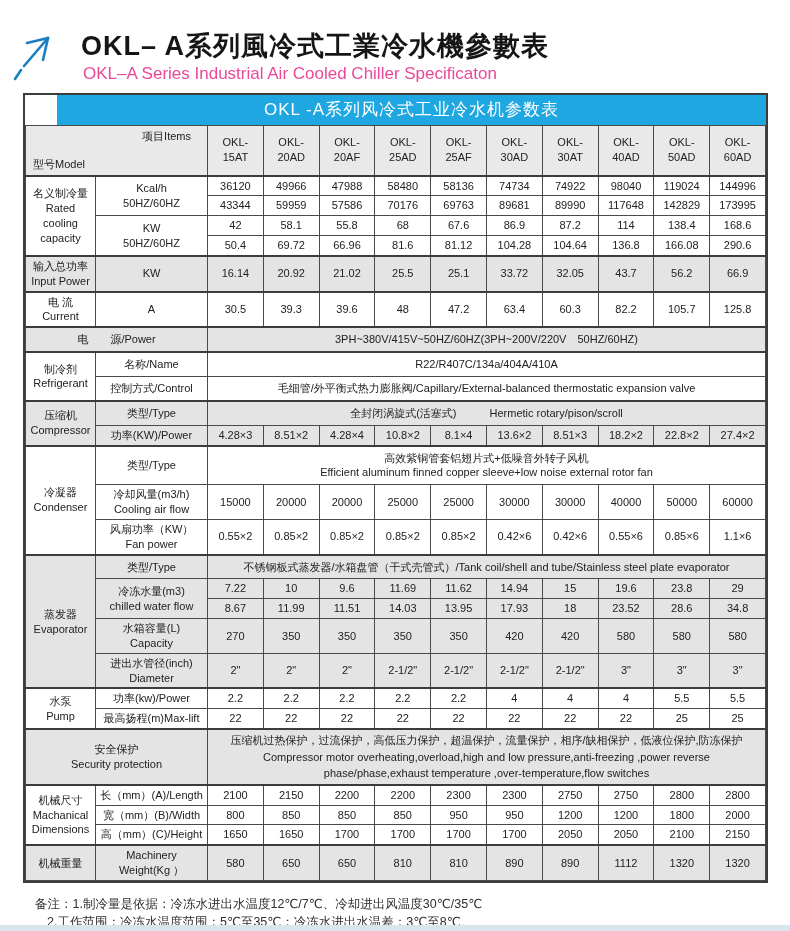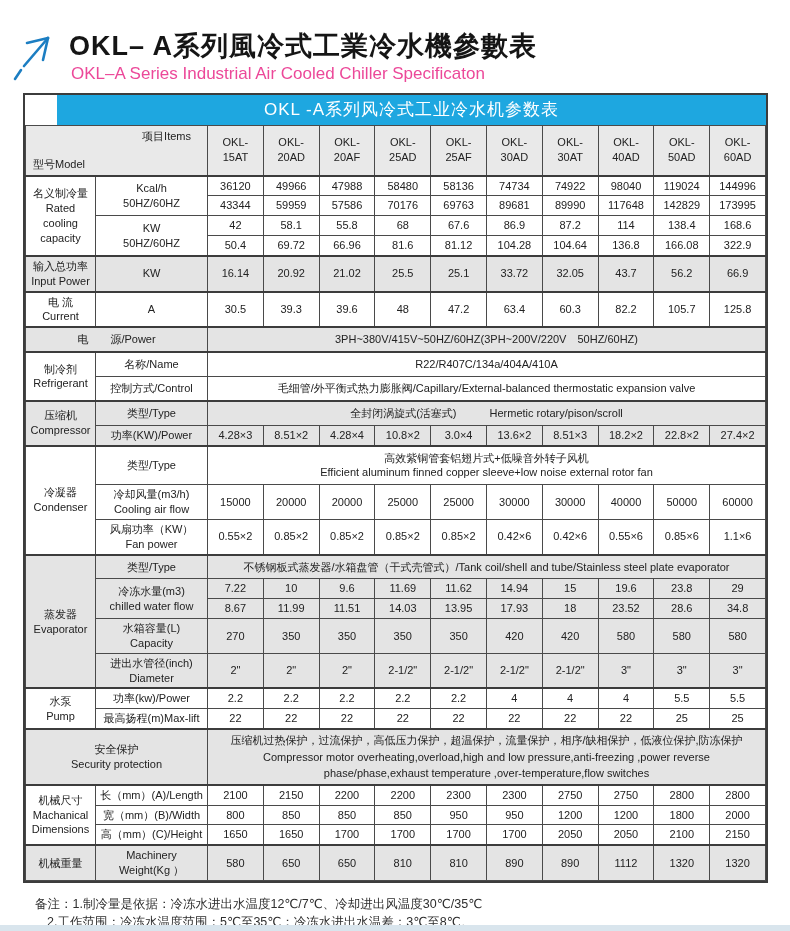--- a/index.html
+++ b/index.html
@@ -2,21 +2,21 @@
 <html><head>
 <meta charset="utf-8">
 <style>
   html,body { margin:0; padding:0; }
   body {
     width:790px; height:931px; position:relative; overflow:hidden;
     background:#ffffff; color:#222;
     font-family:"Liberation Sans","DejaVu Sans",sans-serif;
   }
   
-  .doc-header { display:flex; align-items:flex-start; padding:30px 0 0 13px; }
+  .doc-header { display:flex; align-items:flex-start; padding:30px 0 0 13px;gap:12px; }
   .logo { flex:0 0 auto; width:48px; height:54px; }
   .logo svg { width:48px; height:54px; display:block; }
   .titles { margin-left:8px; margin-top:2px; }
   .title-zh { font-size:27px; font-weight:600; letter-spacing:1px; margin:0; color:#151515; line-height:1.1; }
   .title-en { font-size:17px; font-weight:400; margin:3px 0 0 2px; color:#ec4899; line-height:1.1; }
   
   .table-wrap { margin:9px 22px 0 23px; border:2px solid #3c3c3c; }
   .caption { background:#1ea7e0; color:#ffffff; text-align:center; font-size:17px; padding:3px 0 4px; letter-spacing:1px;margin-left:32px; }
   table.spec { border-collapse:collapse; width:100%; table-layout:fixed; font-size:11px; }
   .spec td, .spec th {
@@ -159,21 +159,21 @@
         <tr>
           <td class="val">50.4</td>
           <td class="val">69.72</td>
           <td class="val">66.96</td>
           <td class="val">81.6</td>
           <td class="val">81.12</td>
           <td class="val">104.28</td>
           <td class="val">104.64</td>
           <td class="val">136.8</td>
           <td class="val">166.08</td>
-          <td class="val">322.9</td>
+          <td class="val">290.6</td>
         </tr>
         <tr class="shade sec">
           <td class="group">输入总功率
 Input Power</td>
           <td class="item">KW</td>
           <td class="val">16.14</td>
           <td class="val">20.92</td>
           <td class="val">21.02</td>
           <td class="val">25.5</td>
           <td class="val">25.1</td>
@@ -217,21 +217,21 @@
 Compressor</td>
           <td class="item">类型/Type</td>
           <td colspan="10" class="span">全封闭涡旋式(活塞式)　　　Hermetic rotary/pison/scroll</td>
         </tr>
         <tr class="shade">
           <td class="item">功率(KW)/Power</td>
           <td class="val">4.28×3</td>
           <td class="val">8.51×2</td>
           <td class="val">4.28×4</td>
           <td class="val">10.8×2</td>
-          <td class="val">3.0×4</td>
+          <td class="val">8.1×4</td>
           <td class="val">13.6×2</td>
           <td class="val">8.51×3</td>
           <td class="val">18.2×2</td>
           <td class="val">22.8×2</td>
           <td class="val">27.4×2</td>
         </tr>
         <tr class="sec">
           <td rowspan="3" class="group">冷凝器
 Condenser</td>
           <td class="item">类型/Type</td>

